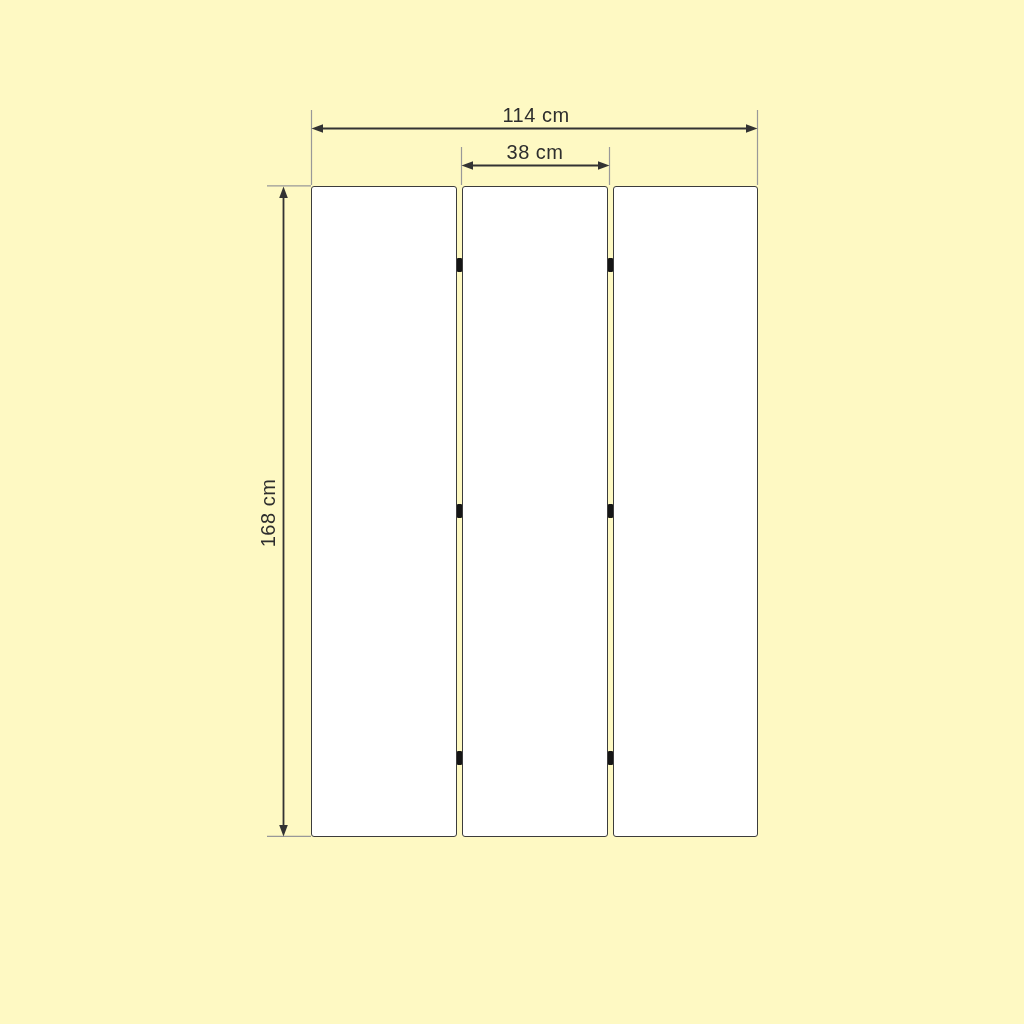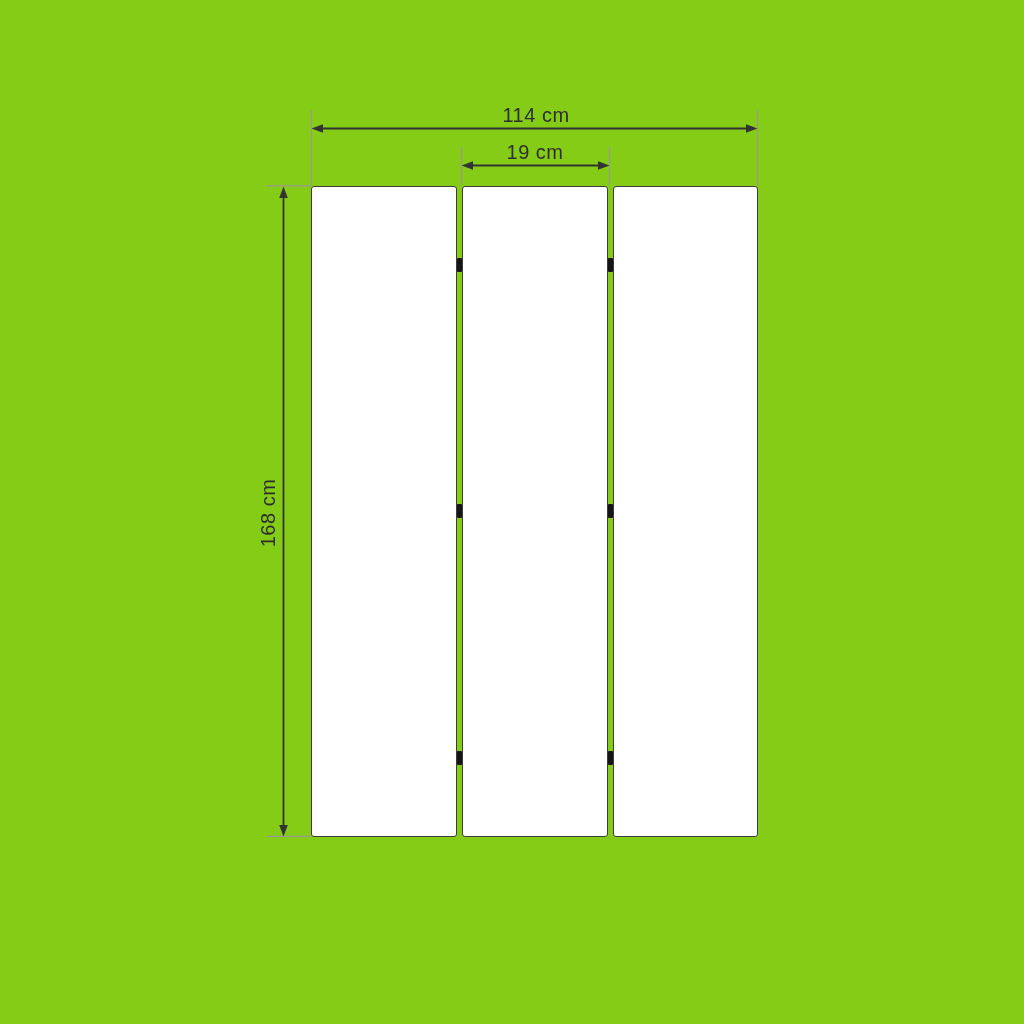--- a/index.html
+++ b/index.html
@@ -5,21 +5,21 @@
   html, body {
     margin: 0;
     padding: 0;
     background: #ffffff;
     font-family: "Liberation Sans", "DejaVu Sans", sans-serif;
   }
   .canvas {
     position: relative;
     width: 1024px;
     height: 1024px;
-    background: #84cc16;
+    background: #fef9c3;
     overflow: hidden;
   }
   .svg-layer {
     position: absolute;
     left: 0;
     top: 0;
     width: 1024px;
     height: 1024px;
     pointer-events: none;
   }
@@ -108,16 +108,16 @@
     <line x1="471" y1="165.5" x2="601" y2="165.5" stroke="#333333" stroke-width="1.8"></line>
     <polygon points="461.5,165.5 473,161.2 473,169.8" fill="#333333"></polygon>
     <polygon points="609.5,165.5 598,161.2 598,169.8" fill="#333333"></polygon>
 
     <line x1="283.5" y1="196" x2="283.5" y2="827" stroke="#333333" stroke-width="1.8"></line>
     <polygon points="283.5,186.5 279.2,198 287.8,198" fill="#333333"></polygon>
     <polygon points="283.5,836.5 279.2,825 287.8,825" fill="#333333"></polygon>
   </svg>
 
   <div class="dim-label label-total-width">114 cm</div>
-  <div class="dim-label label-panel-width">19 cm</div>
+  <div class="dim-label label-panel-width">38 cm</div>
   <div class="dim-label label-height">168 cm</div>
 
 </div>
 
 </body></html>

